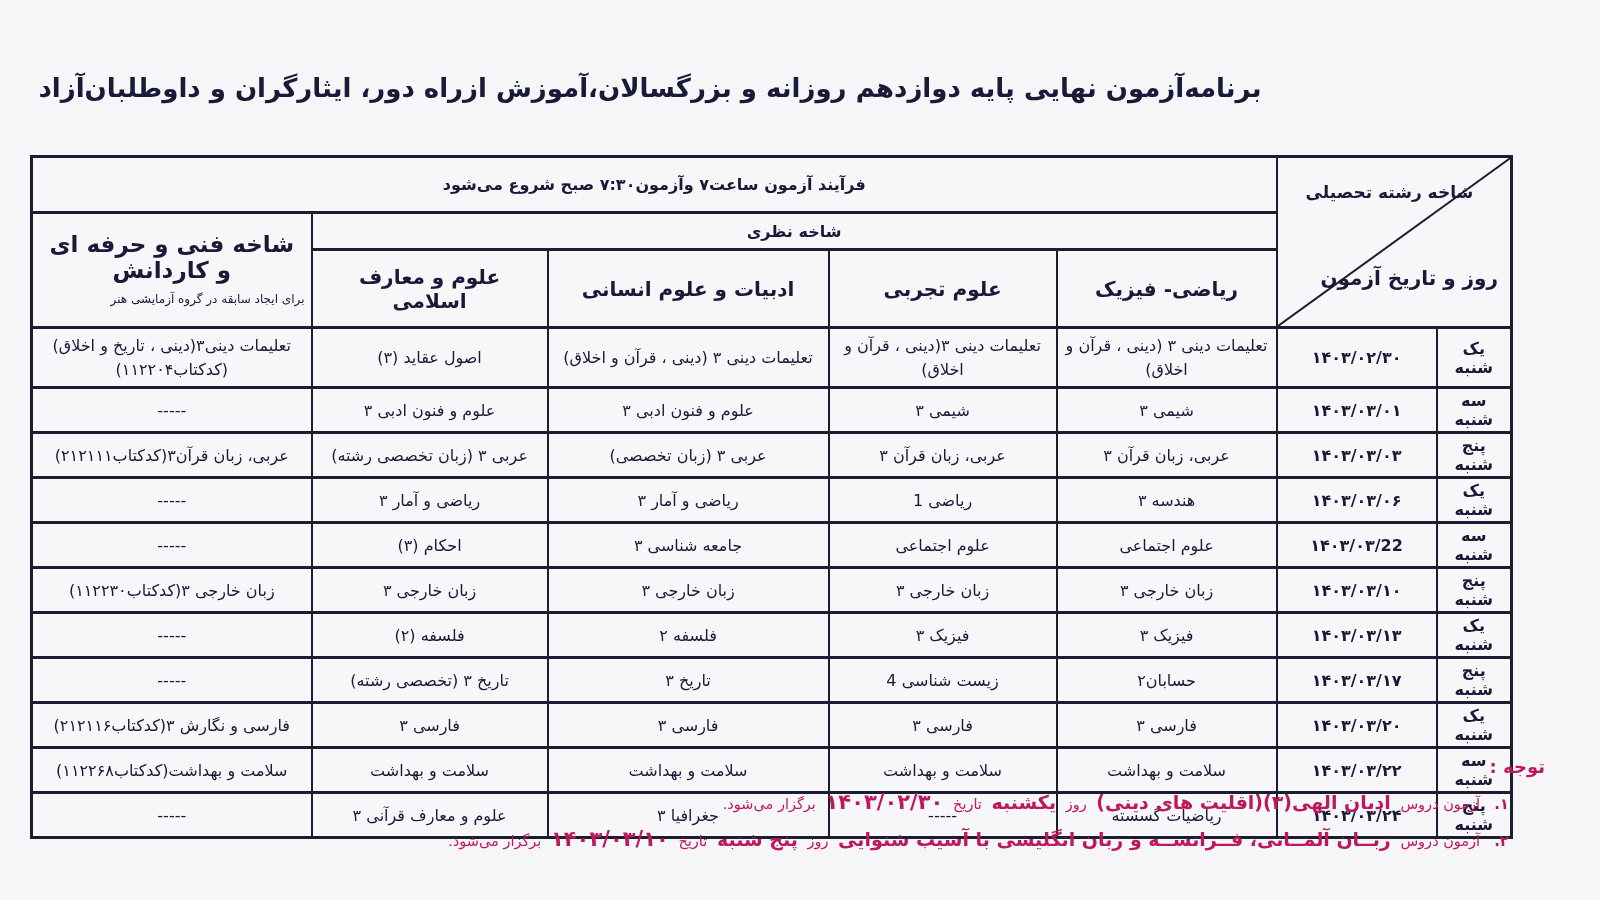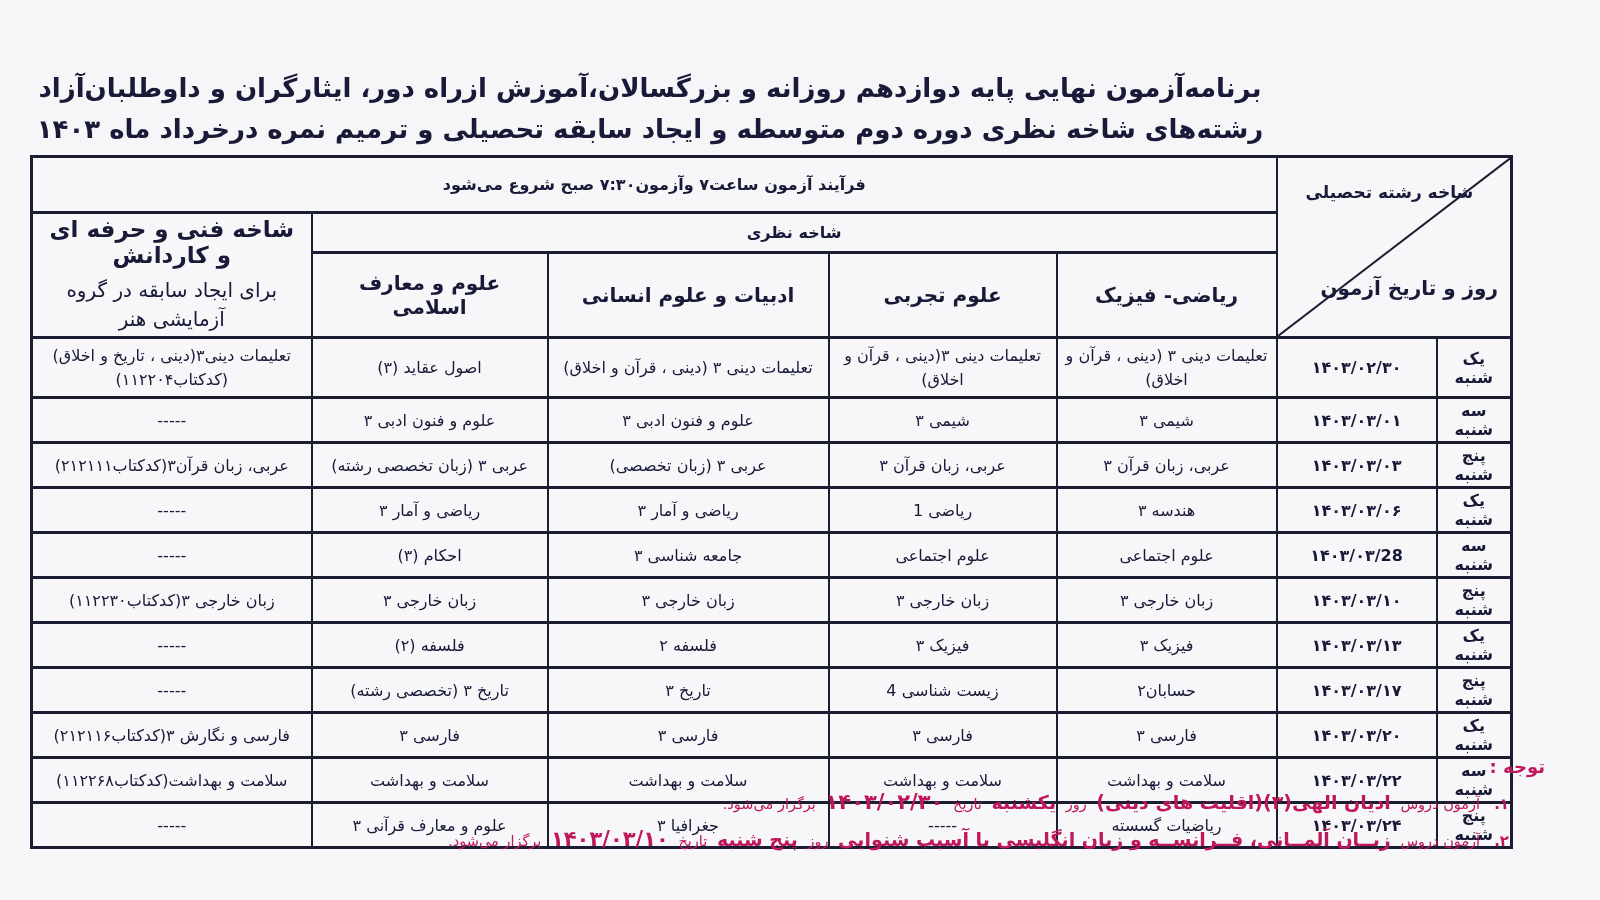--- a/index.html
+++ b/index.html
@@ -33,21 +33,21 @@
   tr.h1{height:56px;}
   tr.h2{height:37px;}
   tr.h3{height:78px;}
   tr.r-first{height:60px;}
   tr.r{height:36px;}
   td.process{font-weight:bold;font-size:21px;}
   td.nazari{font-weight:bold;font-size:20px;}
   tr.h3 td{font-weight:bold;font-size:20px;}
   td.fanni-h{padding:4px 8px;}
   .fanni-h-title{font-weight:bold;font-size:23px;display:block;margin-bottom:8px;}
-  .fanni-h-sub{font-size:20px;display:block;line-height:1.45;}
+  .fanni-h-sub{font-size:12px;display:block;line-height:1.45;text-align:right;}
   td.corner{position:relative;padding:0;}
   .corner-svg{position:absolute;top:0;left:0;width:100%;height:100%;display:block;}
   .corner-top-label{
     position:absolute;top:24px;left:28px;
     font-weight:bold;font-size:17px;white-space:nowrap;
   }
   .corner-bottom-label{
     position:absolute;bottom:36px;right:12px;
     font-weight:bold;font-size:20px;white-space:nowrap;margin-top:20px;
   }
@@ -68,21 +68,20 @@
   .note-num{font-weight:bold;font-size:15px;}
   .seg{margin-left:5px;}
   .seg-bold{font-weight:bold;font-size:19px;margin-left:5px;}
   .seg-date{font-weight:bold;font-size:21px;letter-spacing:1px;margin-left:5px;}
 </style>
 </head>
 <body>
 
 <div class="title-block">
   <div>برنامه‌آزمون نهایی پایه دوازدهم روزانه و بزرگسالان،آموزش ازراه دور، ایثارگران و داوطلبان‌آزاد</div>
-  <div>رشته‌های شاخه نظری دوره دوم متوسطه و ایجاد سابقه تحصیلی و ترمیم نمره درخرداد ماه ۱۴۰۳</div>
 </div>
 
 <table class="schedule">
   <colgroup>
     <col style="width:75px">
       <col style="width:160px">
       <col style="width:220px">
       <col style="width:228px">
       <col style="width:281px">
       <col style="width:236px">
@@ -144,21 +143,21 @@
       <td class="day-cell">یک شنبه</td>
       <td class="date-cell">۱۴۰۳/۰۳/۰۶</td>
       <td>هندسه ۳</td>
       <td>ریاضی 1</td>
       <td>ریاضی و آمار ۳</td>
       <td>ریاضی و آمار ۳</td>
       <td class="fanni-cell">-----</td>
     </tr>
     <tr class="r">
       <td class="day-cell">سه شنبه</td>
-      <td class="date-cell">۱۴۰۳/۰۳/28</td>
+      <td class="date-cell">۱۴۰۳/۰۳/22</td>
       <td>علوم اجتماعی</td>
       <td>علوم اجتماعی</td>
       <td>جامعه شناسی ۳</td>
       <td>احکام (۳)</td>
       <td class="fanni-cell">-----</td>
     </tr>
     <tr class="r">
       <td class="day-cell">پنج شنبه</td>
       <td class="date-cell">۱۴۰۳/۰۳/۱۰</td>
       <td>زبان خارجی ۳</td>

